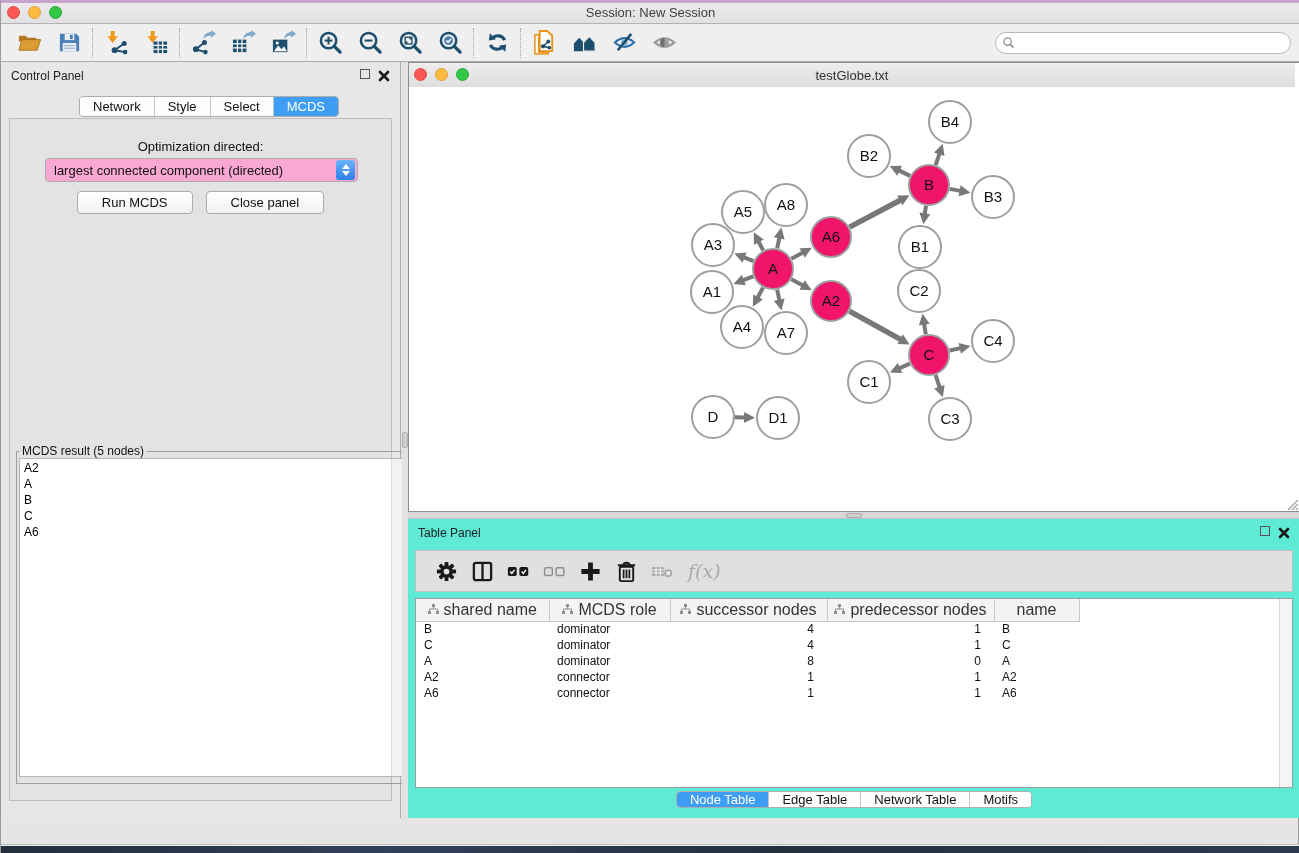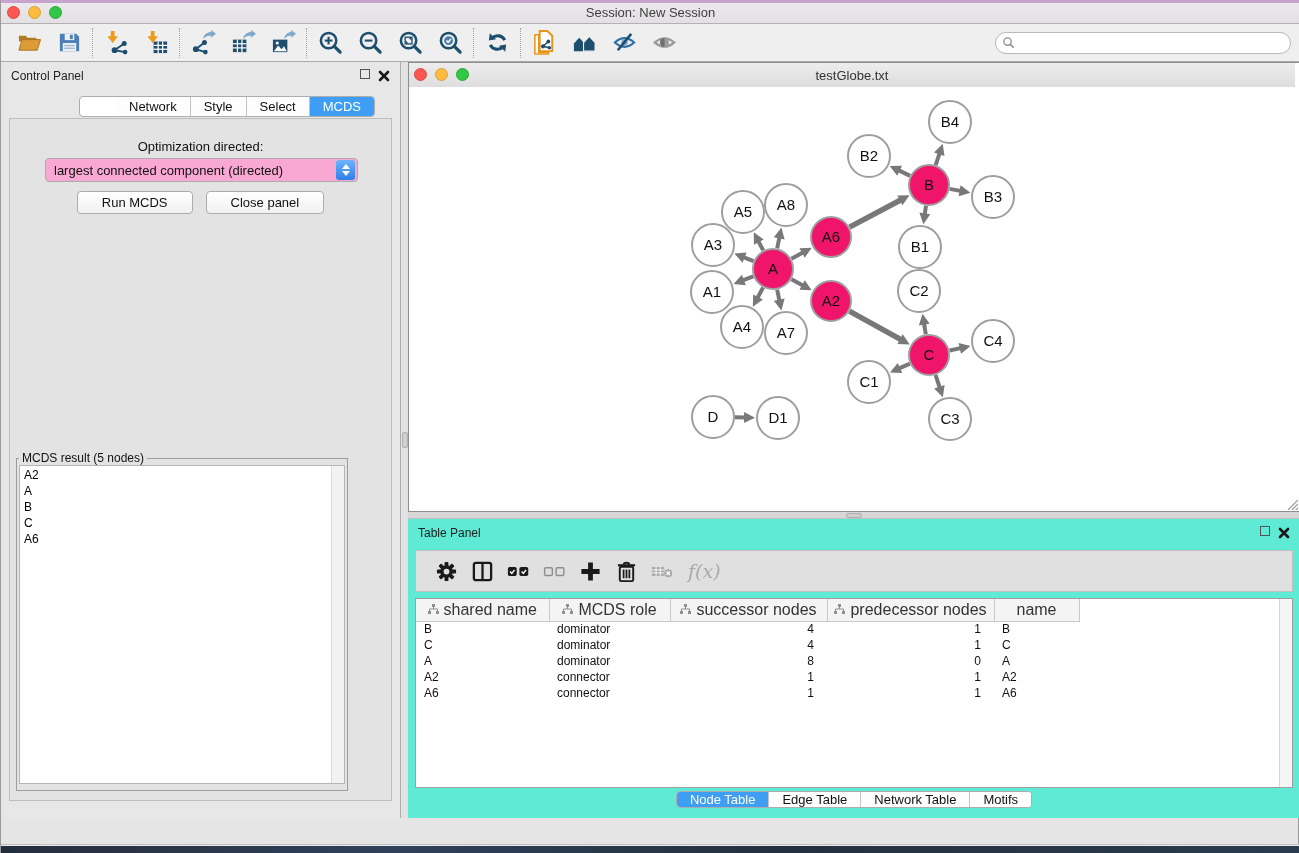--- a/index.html
+++ b/index.html
@@ -39,39 +39,39 @@
 
   
   .panel-header { position:relative; height:26px; }
   .panel-title { position:absolute; left:10px; top:7px; font-size:12px; color:#222; }
   .panel-ctrls { position:absolute; right:10px; top:6px; display:flex; gap:8px; align-items:center; }
   .float-btn { width:10px; height:10px; border:1.5px solid #555; background:transparent; cursor:pointer; }
   .close-btn { width:12px; height:12px; cursor:pointer; }
   .close-btn svg { width:12px; height:12px; }
 
   .cp-tabs { position:absolute; left:78px; top:34px; height:21px; display:flex;
-    border:1px solid #ADADAD; border-radius:4px; background:#fff; overflow:hidden;padding-left:36px; }
+    border:1px solid #ADADAD; border-radius:4px; background:#fff; overflow:hidden; }
   .seg { padding:0 13px; font-size:13px; color:#111; display:flex; align-items:center; background:#FDFDFD; cursor:pointer; border-left:1px solid #C4C4C4; }
   .seg:first-child { border-left:none; }
   .seg.active { background:#3E9EF4; color:#fff; }
 
   .cp-body { position:absolute; left:8px; top:56px; width:383px; height:683px; background:#E3E3E3; border:1px solid #BDBDBD; }
   .opt-label { position:absolute; left:0; width:100%; top:20px; text-align:center; font-size:13px; color:#111; }
   .dropdown { position:absolute; left:35px; top:39px; width:313px; height:24px; background:#f9a8d4; border:1px solid #ACACAC;
     border-radius:4px; display:flex; align-items:center; cursor:pointer; }
   .dropdown .dd-text { flex:1; font-size:13px; color:#111; padding-left:8px; white-space:nowrap; overflow:hidden; }
   .dd-stepper { width:19px; height:20px; margin-right:2px; border-radius:3px; background:linear-gradient(#6CB5FC,#2E7FE9);
     display:flex; flex-direction:column; align-items:center; justify-content:center; gap:2px; flex:none; }
   .dd-stepper .tri-up { width:0; height:0; border-left:4px solid transparent; border-right:4px solid transparent; border-bottom:5px solid #fff; }
   .dd-stepper .tri-down { width:0; height:0; border-left:4px solid transparent; border-right:4px solid transparent; border-top:5px solid #fff; }
   .cp-buttons { position:absolute; left:0; top:72px; width:100%; display:flex; justify-content:center; gap:13px; }
   .push-btn { height:23px; padding:0 24px; font-size:13px; color:#111; background:linear-gradient(#FFFFFF,#F1F1F1);
     border:1px solid #ACACAC; border-radius:4px; cursor:pointer; font-family:"Liberation Sans",sans-serif;text-align:center; }
 
-  .mcds-fieldset { position:absolute; left:6px; top:332px; width:332px; height:340px;
+  .mcds-fieldset { position:absolute; left:6px; top:325px; width:392px; height:340px;
     border:1px solid #9E9E9E; background:transparent; }
   .mcds-fieldset legend { font-size:12px; color:#111; padding:0 3px; margin-left:2px; }
   .result-box { position:absolute; left:2px; right:2px; top:0px; bottom:2px; background:#fff; border:1px solid #B5B5B5; display:flex; }
   .result-list { flex:1; padding-top:1px; overflow:hidden; }
   .result-item { font-size:12px; line-height:16px; padding-left:4px; color:#000; }
   .result-scroll { width:13px; background:#F2F2F2; border-left:1px solid #DCDCDC; }
 
   
   .network-window { position:absolute; left:0; top:0; width:892px; height:450px; border:1px solid #8E8E8E; background:#fff; }
   .net-titlebar { position:absolute; left:0; top:0; right:4px; height:32px; background:linear-gradient(#EDEDED,#D9D9D9); border-bottom:1px solid #B5B5B5; }

